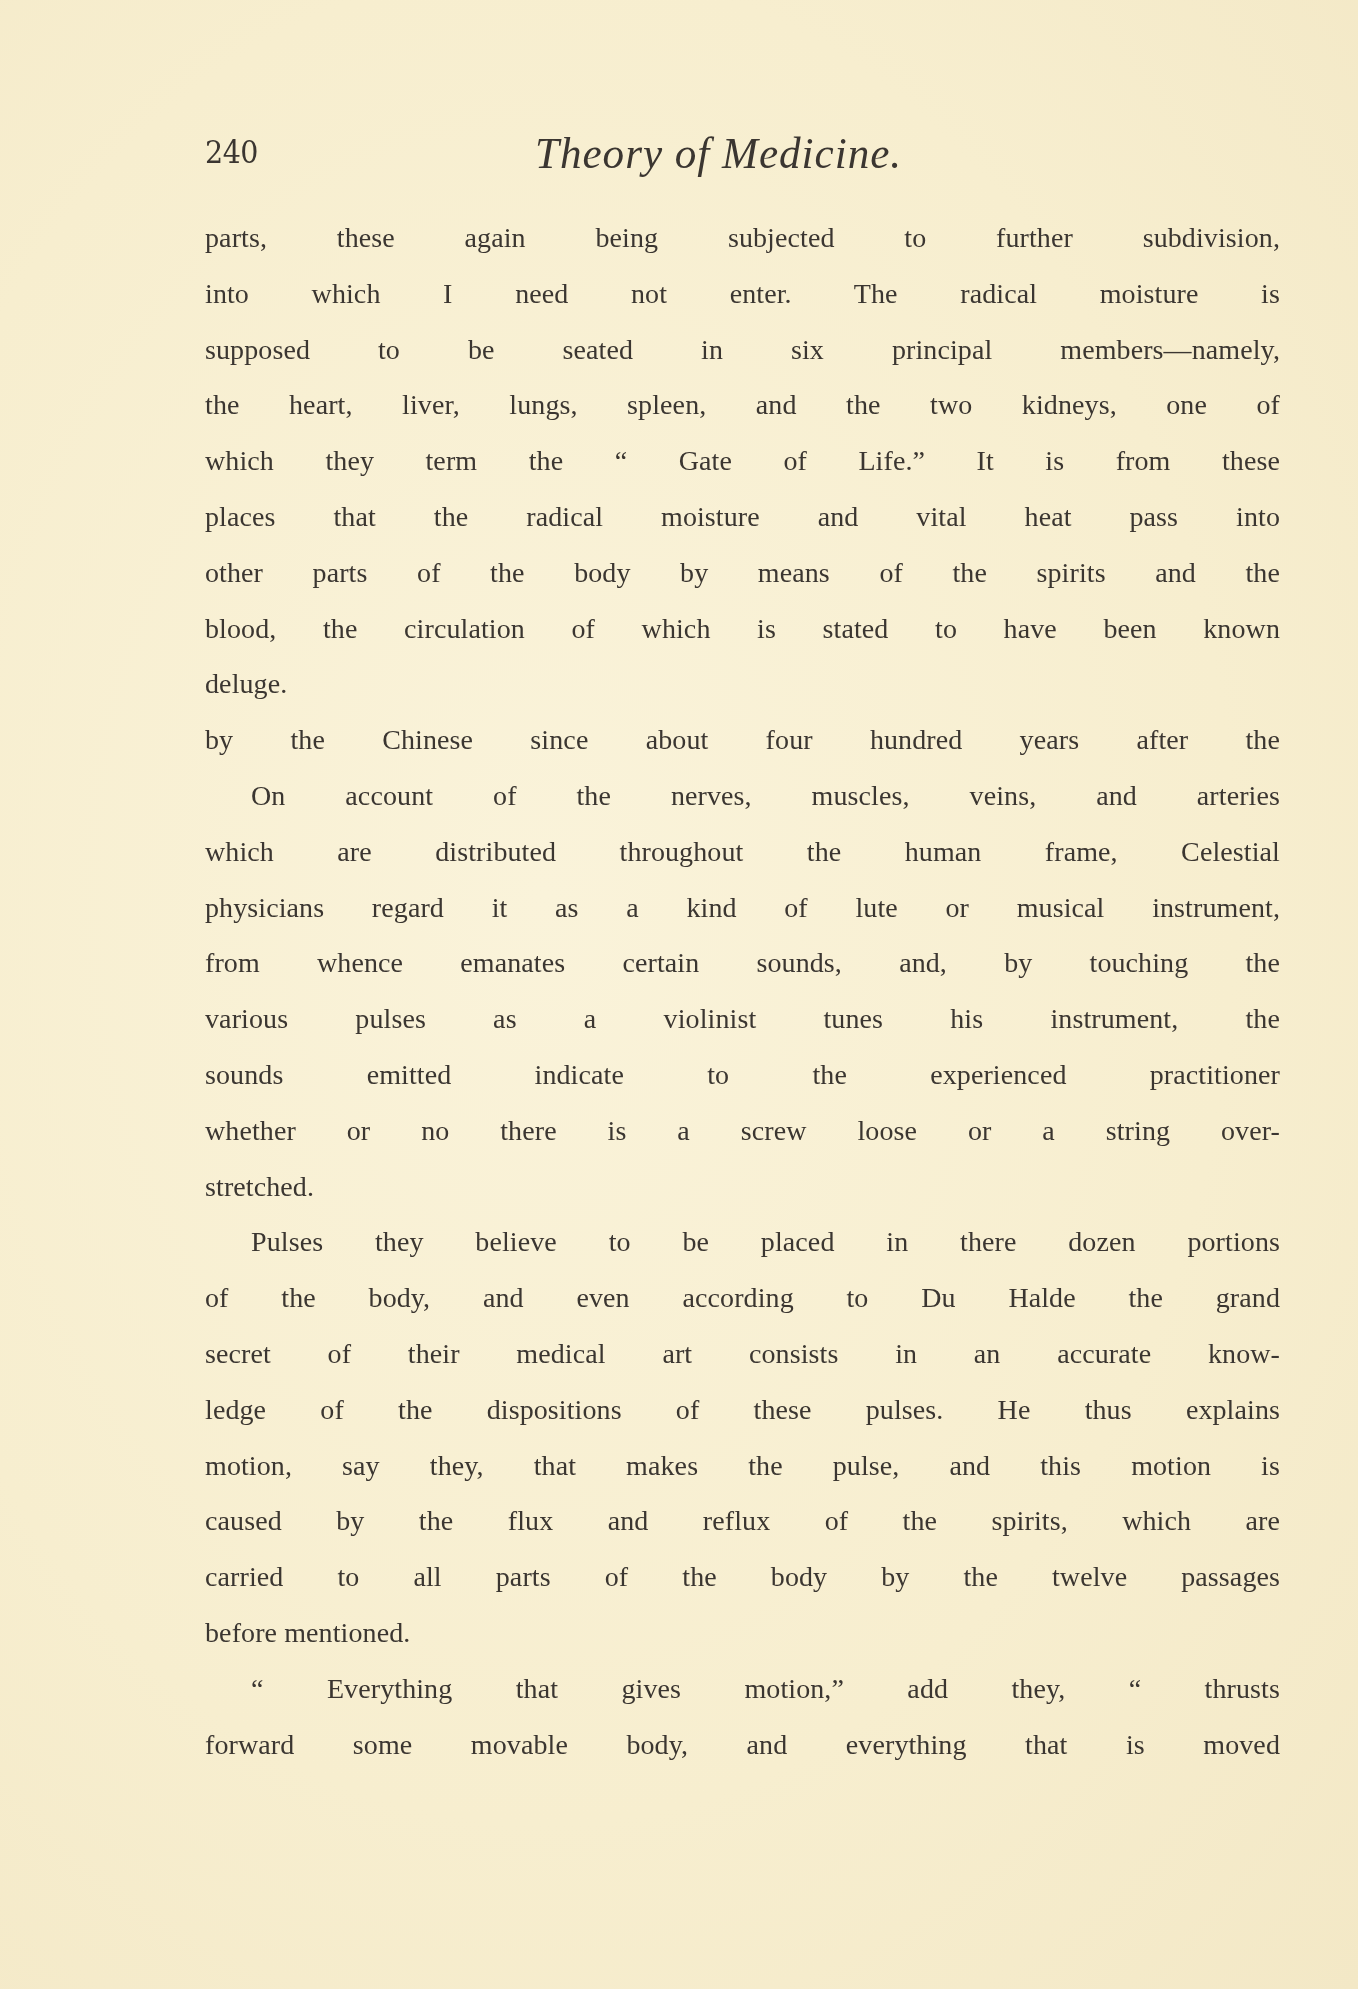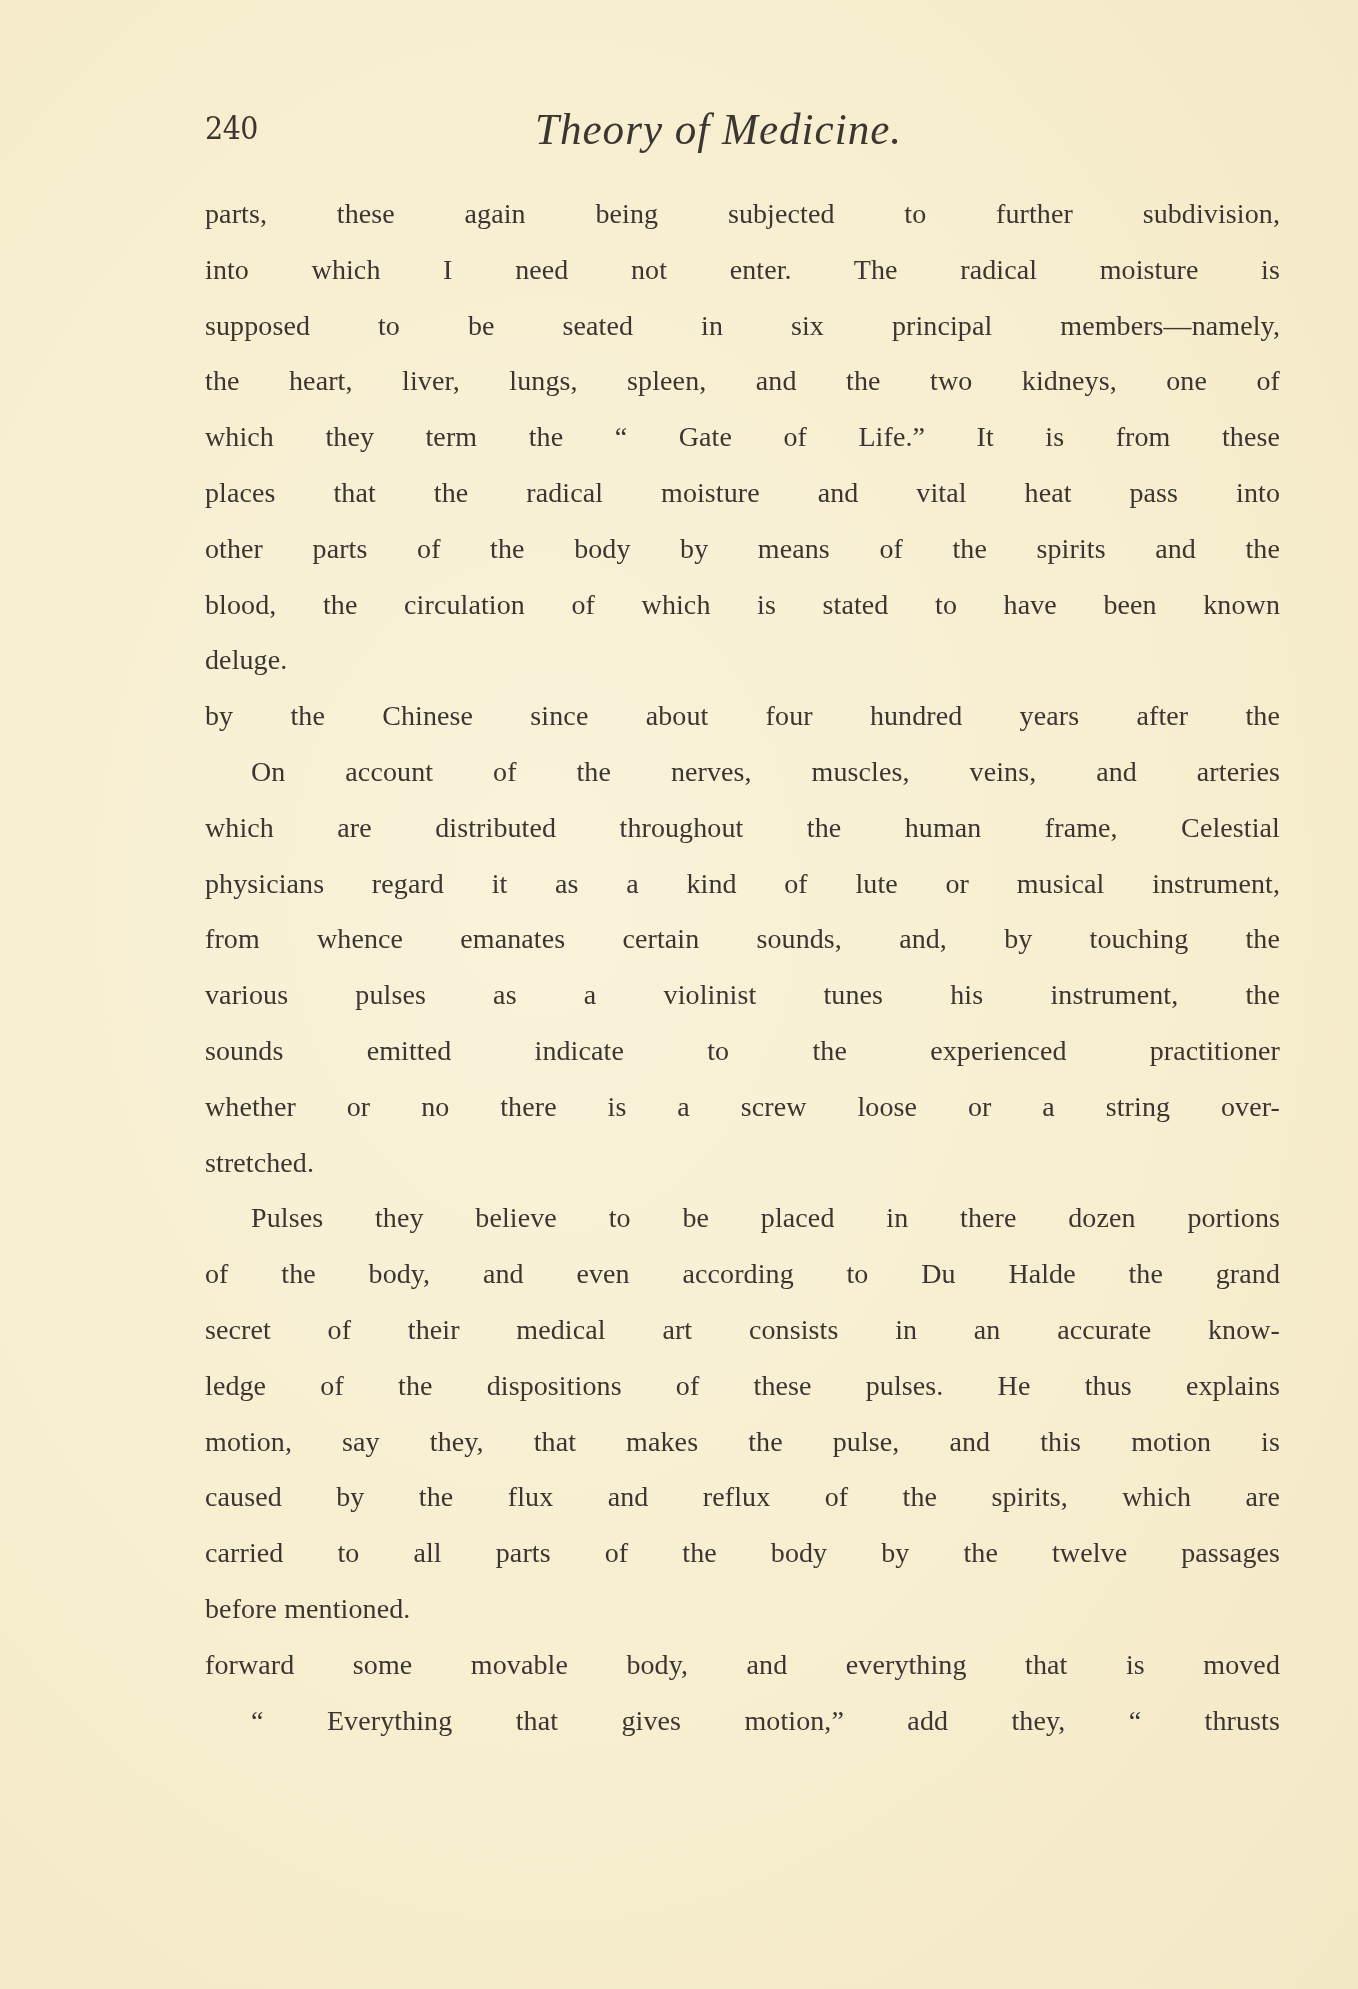--- a/index.html
+++ b/index.html
@@ -12,21 +12,21 @@
       background: #f8f0d3;
       background-image: radial-gradient(ellipse at 40% 45%, #faf3da 0%, #f7eecf 60%, #f3e8c6 100%);
       position: relative;
       overflow: hidden;
       color: #3b3631;
       font-family: "DejaVu Serif", "Liberation Serif", serif;
     }
     .page {
       position: absolute;
       left: 205px;
-      top: 104px;
+      top: 128px;
       width: 1075px;
     }
     .running-head {
       position: relative;
       height: 62px;
       margin-bottom: 20px;
     }
     .page-number {
       position: absolute;
       left: 0;
@@ -102,17 +102,17 @@
         <span class="line indent">Pulses they believe to be placed in there dozen portions</span>
         <span class="line">of the body, and even according to Du Halde the grand</span>
         <span class="line">secret of their medical art consists in an accurate know-</span>
         <span class="line">ledge of the dispositions of these pulses. He thus explains</span>
         <span class="line">motion, say they, that makes the pulse, and this motion is</span>
         <span class="line">caused by the flux and reflux of the spirits, which are</span>
         <span class="line">carried to all parts of the body by the twelve passages</span>
         <span class="line last">before mentioned.</span>
       </div>
       <div>
+        <span class="line indent">“ Everything that gives motion,” add they, “ thrusts</span>
         <span class="line">forward some movable body, and everything that is moved</span>
-        <span class="line indent">“ Everything that gives motion,” add they, “ thrusts</span>
       </div>
     </div>
 </div>
 
 </body></html>

